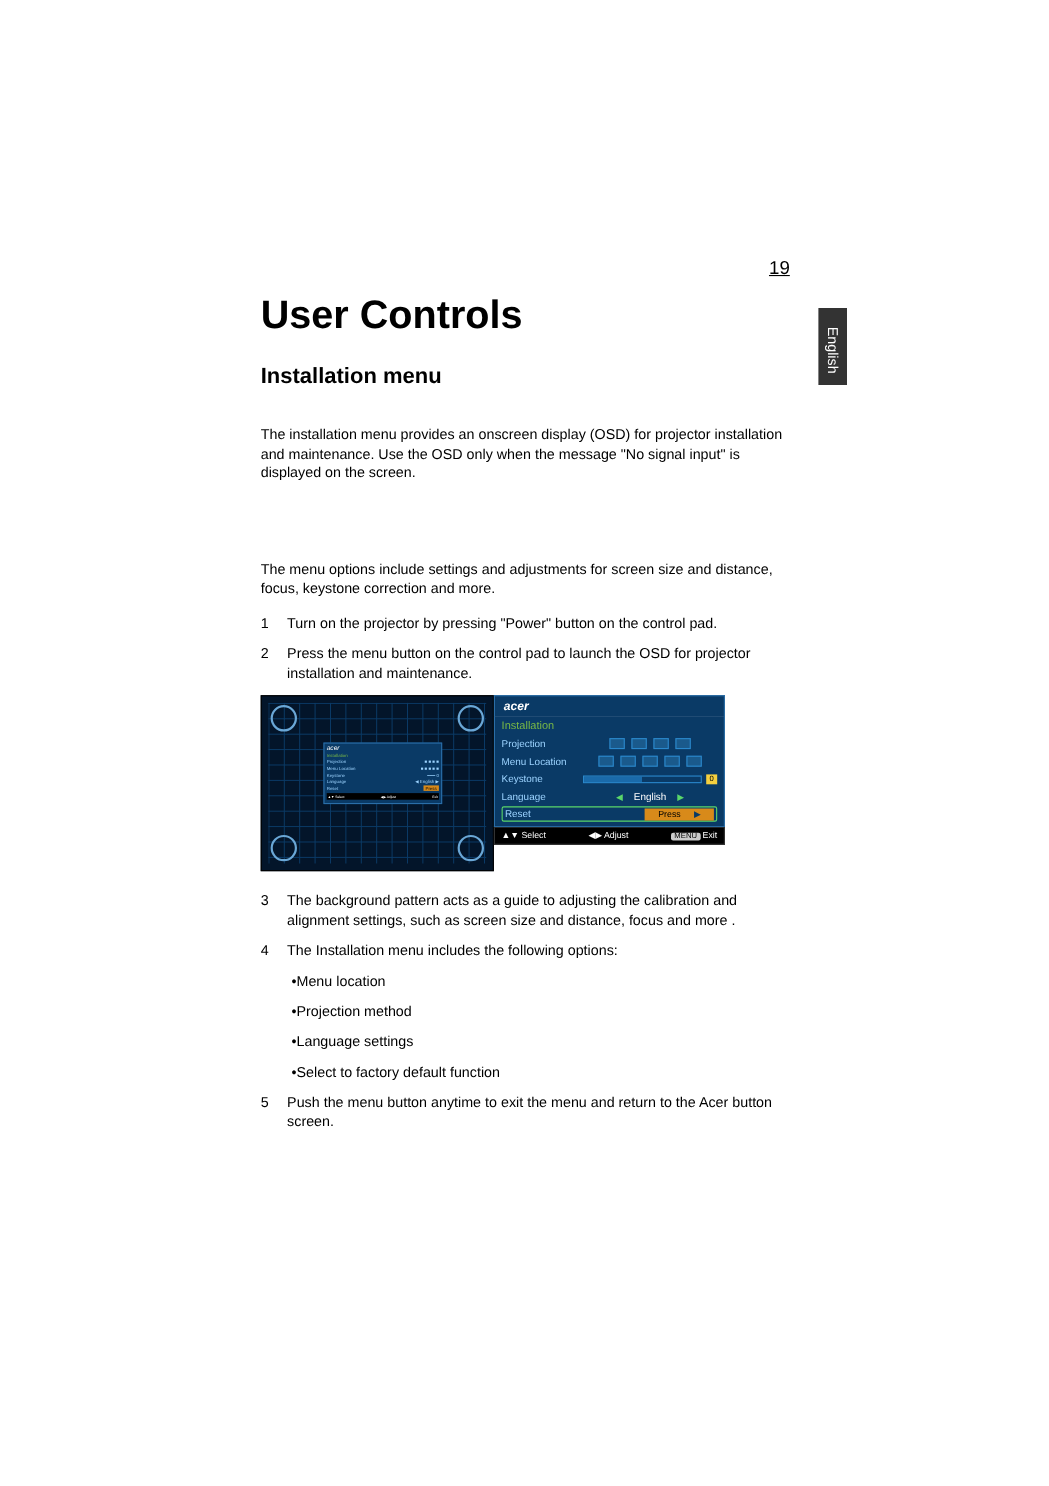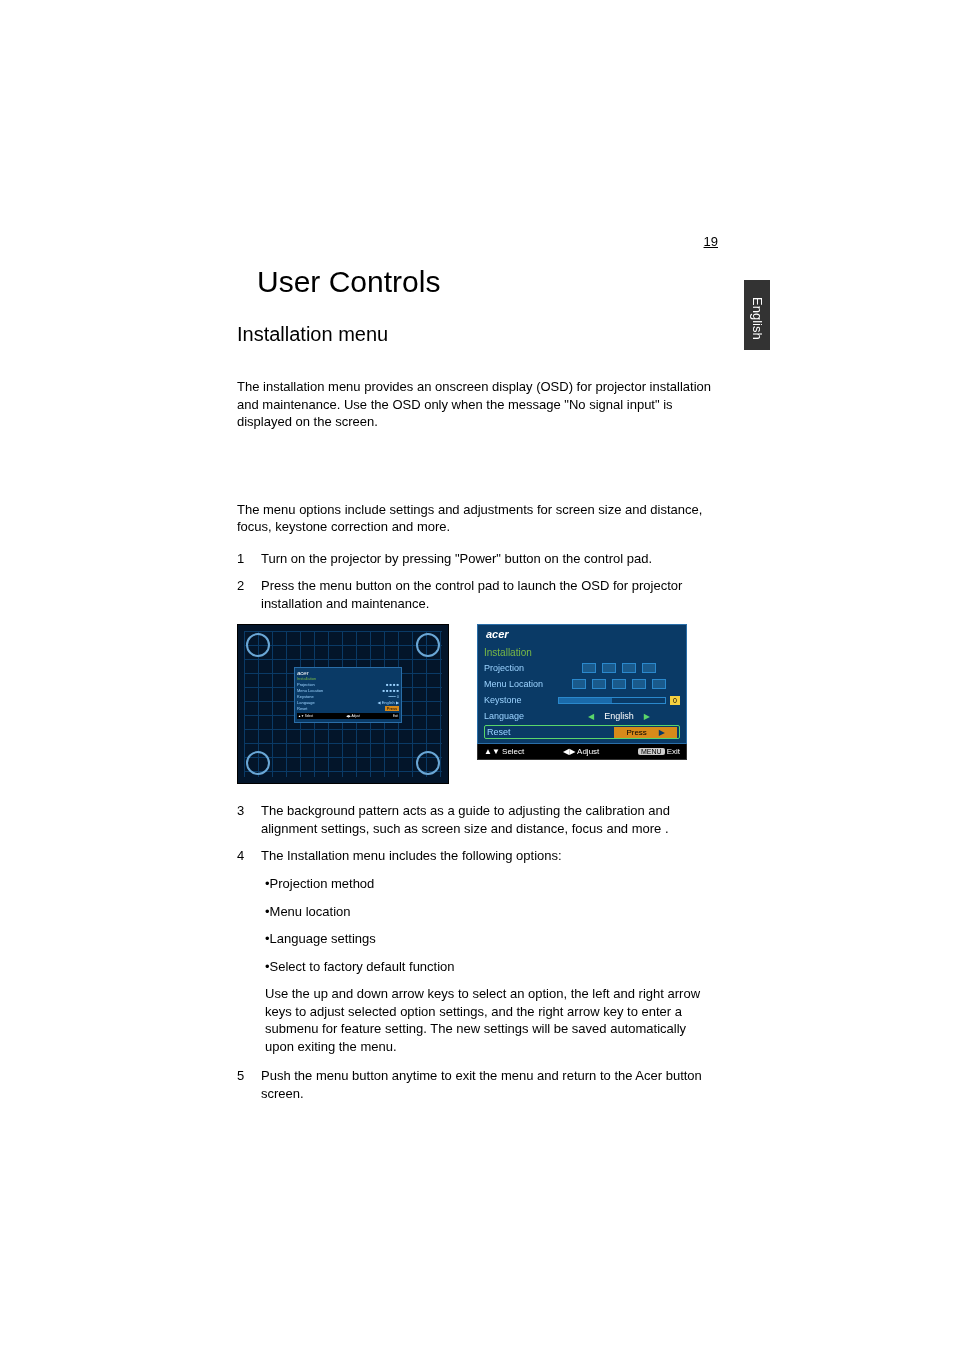--- a/index.html
+++ b/index.html
@@ -8,21 +8,21 @@
     height: 1351px;
     background: #fff;
     font-family: "Segoe UI", Tahoma, Arial, sans-serif;
     color: #000;
     position: relative;
   }
   .page-number {
     position: absolute;
     top: 234px;
     right: 236px;
-    font-size: 13px;
+    font-size: 17px;
     text-decoration: underline;
   }
   .side-tab {
     position: absolute;
     top: 280px;
     right: 184px;
     width: 26px;
     height: 70px;
     background: #333;
     color: #fff;
@@ -34,48 +34,46 @@
     justify-content: center;
     padding-top: 6px;
   }
   .content {
     position: absolute;
     top: 265px;
     left: 237px;
     width: 476px;
   }
   h1 {
-    font-size: 30px;
-    font-weight: 400;
+    font-size: 36px;
+    font-weight: 700;
     margin-bottom: 24px;
-    margin-left: 20px;
   }
   h2 {
     font-size: 20px;
-    font-weight: 400;
+    font-weight: 700;
     margin-bottom: 10px;
   }
   .para {
     font-size: 13px;
     line-height: 1.35;
     margin-bottom: 14px;
     margin-top: 32px;
   }
   .spacer { height: 24px; }
   .num-item {
     display: flex;
     font-size: 13px;
     line-height: 1.35;
     margin-bottom: 10px;
   }
   .num-item .num { width: 24px; flex-shrink: 0; }
   .num-item .txt { flex: 1; }
   .figures {
     display: flex;
-    gap: 28px;
     margin: 12px 0 18px 0;
   }
   .fig {
     position: relative;
   }
   .fig1 {
     width: 212px;
     height: 160px;
     background: #03152a;
     border: 1px solid #000;
@@ -335,25 +333,24 @@
   <div class="num-item">
     <div class="num">3</div>
     <div class="txt">The background pattern acts as a guide to adjusting the calibration and alignment settings, such as screen size and distance, focus and more .</div>
   </div>
 
   <div class="num-item">
     <div class="num">4</div>
     <div class="txt">The Installation menu includes the following options:</div>
   </div>
 
+  <div class="sub-bullet">•Menu location</div>
   <div class="sub-bullet">•Projection method</div>
-  <div class="sub-bullet">•Menu location</div>
   <div class="sub-bullet">•Language settings</div>
   <div class="sub-bullet">•Select to factory default function</div>
 
-  <div class="sub-para">Use the up and down arrow keys to select an option, the left and right arrow keys to adjust selected option settings, and the right arrow key to enter a submenu for feature setting. The new settings will be saved automatically upon exiting the menu.</div>
 
   <div class="num-item">
     <div class="num">5</div>
     <div class="txt">Push the menu button anytime to exit the menu and return to the Acer button screen.</div>
   </div>
 
 </div>
 
 </body></html>

